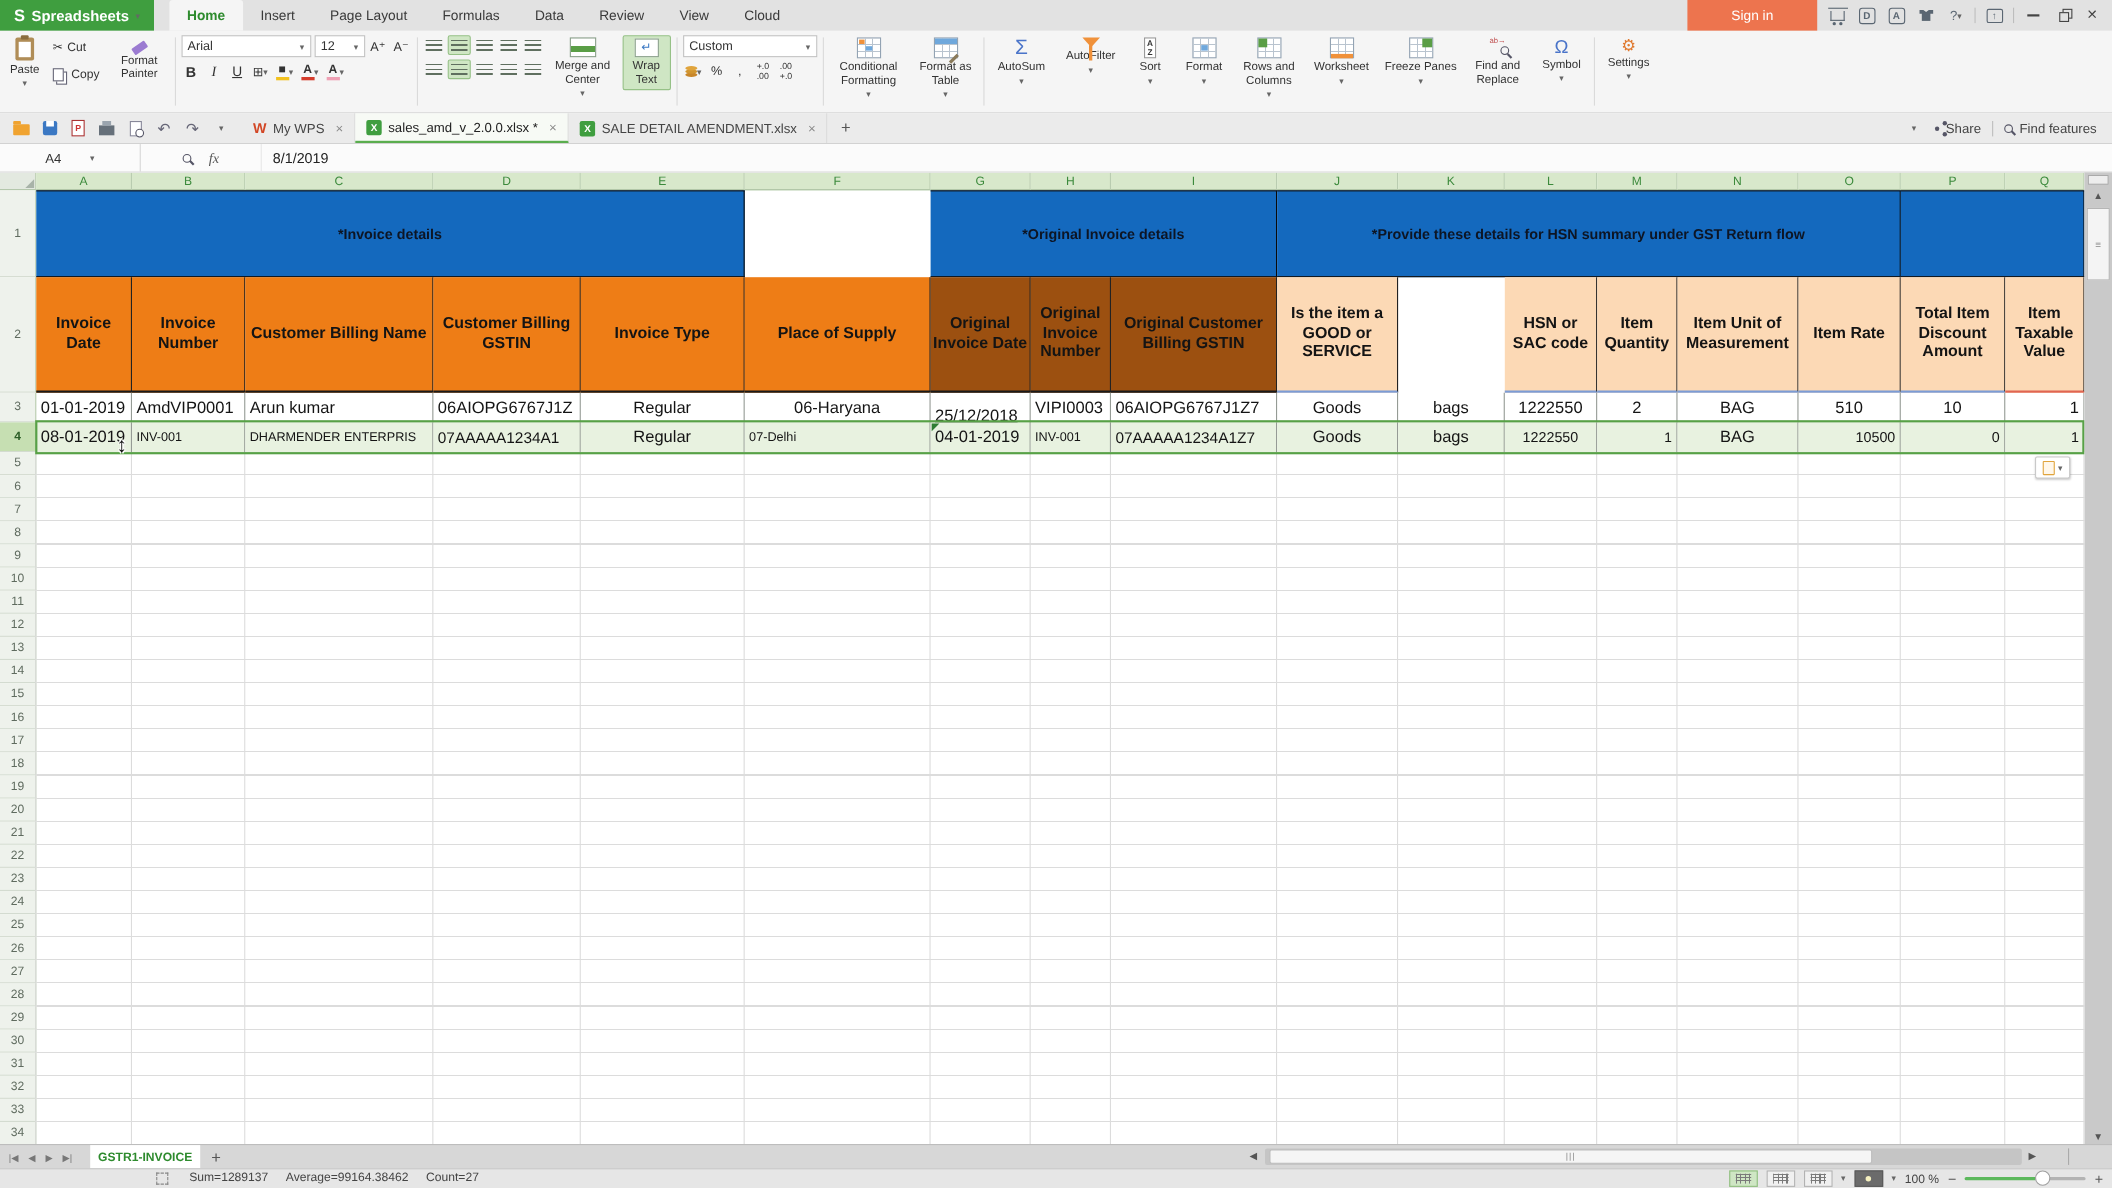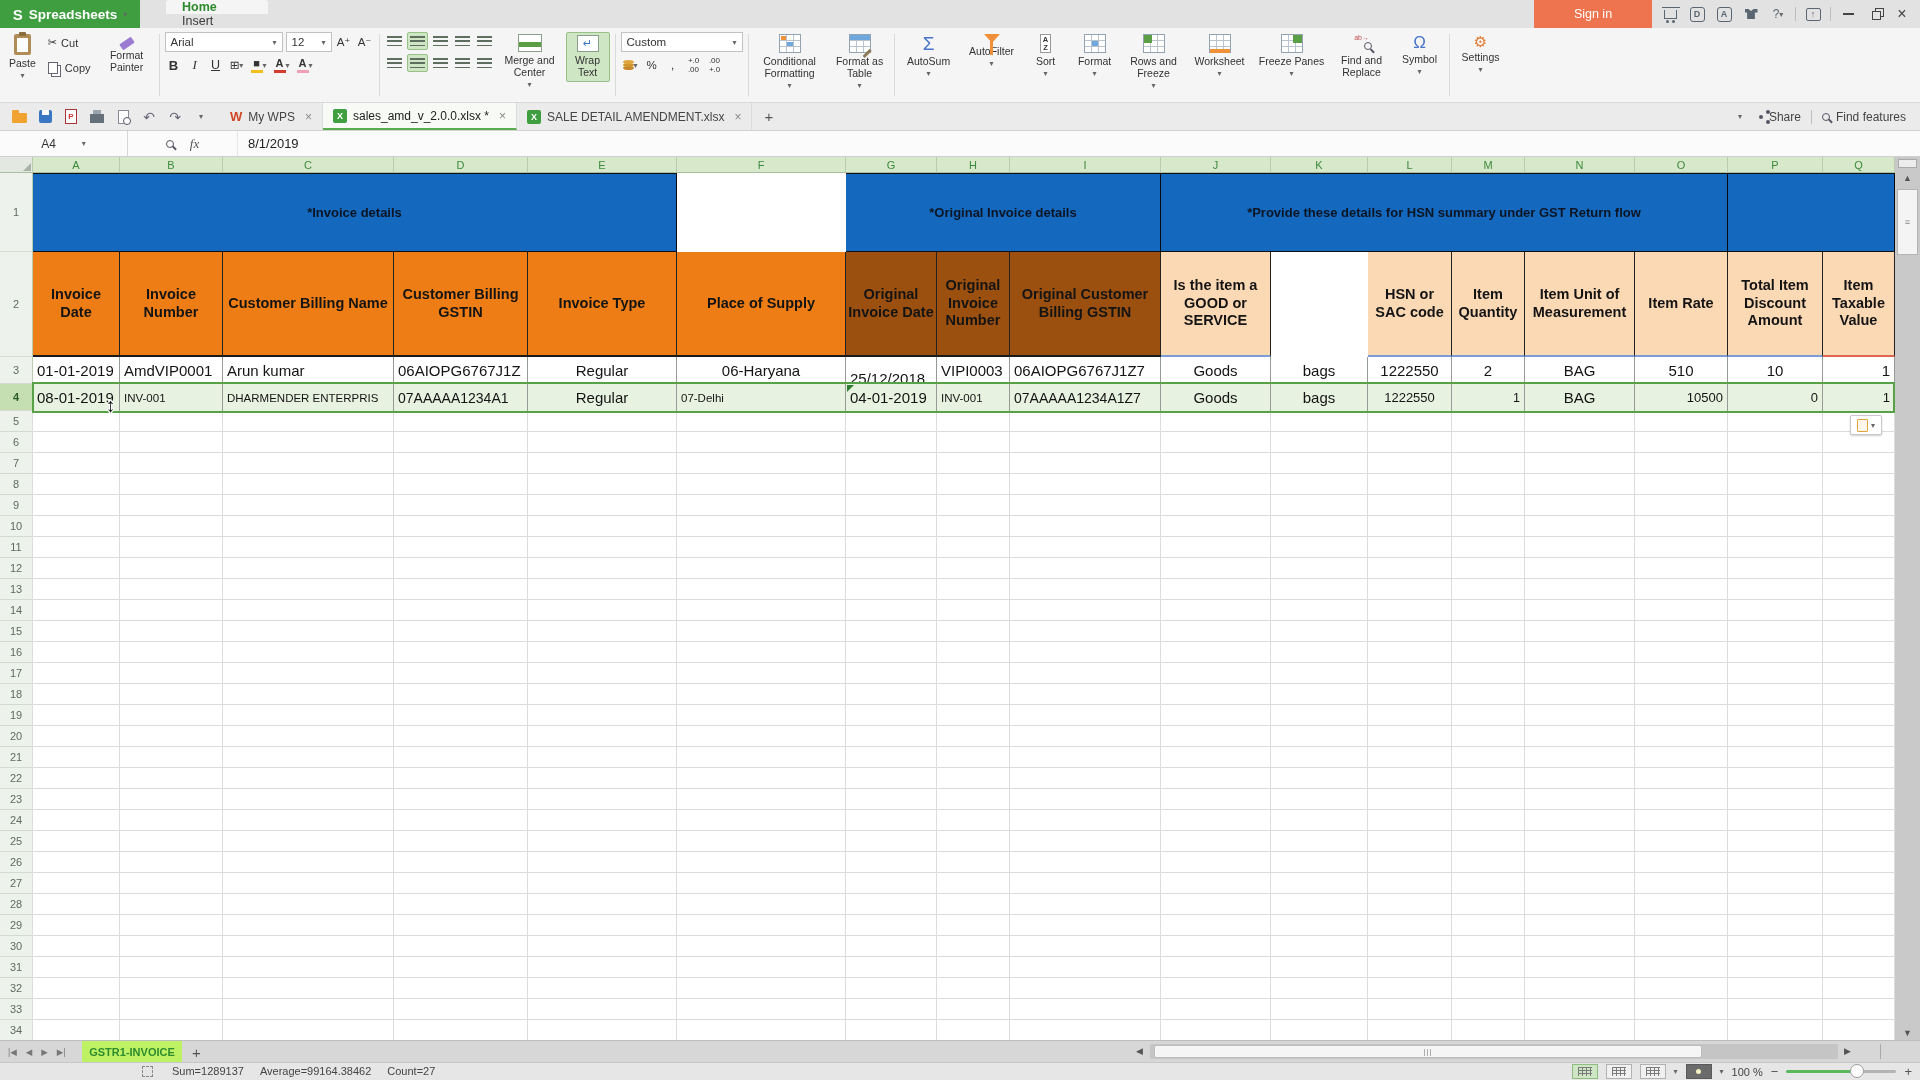--- a/index.html
+++ b/index.html
@@ -4,21 +4,21 @@
 <style>
   * { margin:0; padding:0; box-sizing:border-box; }
   html,body { width:1920px; height:1080px; overflow:hidden; background:#fff;
     font-family:"Liberation Sans","DejaVu Sans",sans-serif; }
 
   
   .titlebar { position:absolute; left:0; top:0; width:1920px; height:28px; background:#e2e2e2; display:flex; align-items:stretch; }
   .logo { width:140px; background:#3f9e3f; color:#fff; display:flex; align-items:center; justify-content:center; gap:6px; font-size:13.5px; font-weight:bold; }
   .logo .s-glyph { font-size:15px; font-weight:bold; }
   .logo .dd { font-size:8px; opacity:.9; }
-  .menutabs { display:flex; align-items:stretch; margin-left:26px;flex-direction:column; }
+  .menutabs { display:flex; align-items:stretch; margin-left:14px; }
   .mtab { display:flex; align-items:center; padding:0 16px; font-size:12.5px; color:#3a3a3a; }
   .mtab.active { background:#f5f5f5; color:#2e8b2e; font-weight:bold; border-radius:3px 3px 0 0; }
   .tb-spacer { flex:1; }
   .signin { width:118px; background:#ed744e; color:#fff; display:flex; align-items:center; justify-content:center; font-size:12.5px; }
   .tico-row { display:flex; align-items:center; gap:7px; padding:0 8px; }
   .tico { width:20px; height:20px; display:flex; align-items:center; justify-content:center; color:#5a6672; font-size:12px; }
   .badge { width:15px; height:15px; border:1.5px solid #5a6672; border-radius:3px; font-size:9px; font-weight:bold; display:flex; align-items:center; justify-content:center; color:#5a6672; }
   .vdiv { width:1px; height:14px; background:#bdbdbd; }
   .ic-cart { width:13px; height:9px; border:1.5px solid #5a6672; border-top:none; position:relative; }
   .ic-cart::before { content:''; position:absolute; left:-3px; top:-3px; width:18px; height:1.5px; background:#5a6672; }
@@ -132,21 +132,21 @@
   
   .vscroll { position:absolute; right:0; top:157px; width:25px; height:883px; background:#c9c9c9; }
   .vs-split { position:absolute; left:3px; top:2px; width:19px; height:9px; background:#ededed; border:1px solid #a9a9a9; }
   .vs-up { position:absolute; left:0; top:16px; width:25px; text-align:center; font-size:9px; color:#555; }
   .vs-thumb { position:absolute; left:2px; top:32px; width:21px; height:66px; background:#f4f4f4; border:1px solid #b5b5b5; display:flex; align-items:center; justify-content:center; color:#888; font-size:9px; }
   .vs-down { position:absolute; left:0; bottom:2px; width:25px; text-align:center; font-size:9px; color:#555; }
 
   
   .sheetbar { position:absolute; left:0; top:1040px; width:1920px; height:22px; background:#d7d7d7; border-top:1px solid #bdbdbd; }
   .nav { position:absolute; left:8px; top:0; height:22px; display:flex; align-items:center; gap:9px; color:#777; font-size:8.5px; }
-  .sheettab { position:absolute; left:82px; top:0; height:22px; width:100px; background:#bef264; color:#2e8b2e; font-weight:bold; font-size:11px; display:flex; align-items:center; justify-content:center; }
+  .sheettab { position:absolute; left:82px; top:0; height:22px; width:100px; background:#ffffff; color:#2e8b2e; font-weight:bold; font-size:11px; display:flex; align-items:center; justify-content:center; }
   .addsheet { position:absolute; left:192px; top:0; height:22px; display:flex; align-items:center; font-size:15px; color:#555; }
   .hs-left { position:absolute; left:1136px; top:5px; font-size:9px; color:#555; }
   .hs-track { position:absolute; left:1150px; top:3px; width:688px; height:15px; background:#c5c5c5; border-radius:2px; }
   .hs-thumb { position:absolute; left:4px; top:1px; width:548px; height:13px; background:#f5f5f5; border:1px solid #bdbdbd; border-radius:2px; display:flex; align-items:center; justify-content:center; color:#888; font-size:8px; letter-spacing:1px; }
   .hs-right { position:absolute; left:1844px; top:5px; font-size:9px; color:#555; }
   .hs-div { position:absolute; left:1880px; top:3px; width:1px; height:15px; background:#aaa; }
 
   
   .statusbar { position:absolute; left:0; top:1062px; width:1920px; height:18px; background:#e6e6e6; border-top:1px solid #c6c6c6; font-size:11px; color:#444; }
   .st-icon { position:absolute; left:142px; top:3px; width:11px; height:11px; border:1px dashed #888; }
@@ -393,21 +393,21 @@
         <span class="acc" style="left:7px;top:6px;width:6px;height:5px;background:#6fa8dc"></span>
       </span>
     <span class="lbl">Format</span>
       <span class="dd">▾</span>
   </div>
   <div class="tallbtn" style="width:60px">
     <span class="ic-grid">
         <span class="grid-lines"></span>
         <span class="acc" style="left:0;top:0;width:8px;height:8px;background:#5a9e46"></span>
       </span>
-    <span class="lbl">Rows and Freeze</span>
+    <span class="lbl">Rows and Columns</span>
       <span class="dd">▾</span>
   </div>
   <div class="tallbtn" style="width:62px">
     <span class="ic-grid">
         <span class="grid-lines"></span>
         <span class="acc" style="left:0;bottom:-1px;width:100%;height:4px;background:#f0913a"></span>
       </span>
     <span class="lbl">Worksheet</span>
       <span class="dd">▾</span>
   </div>

